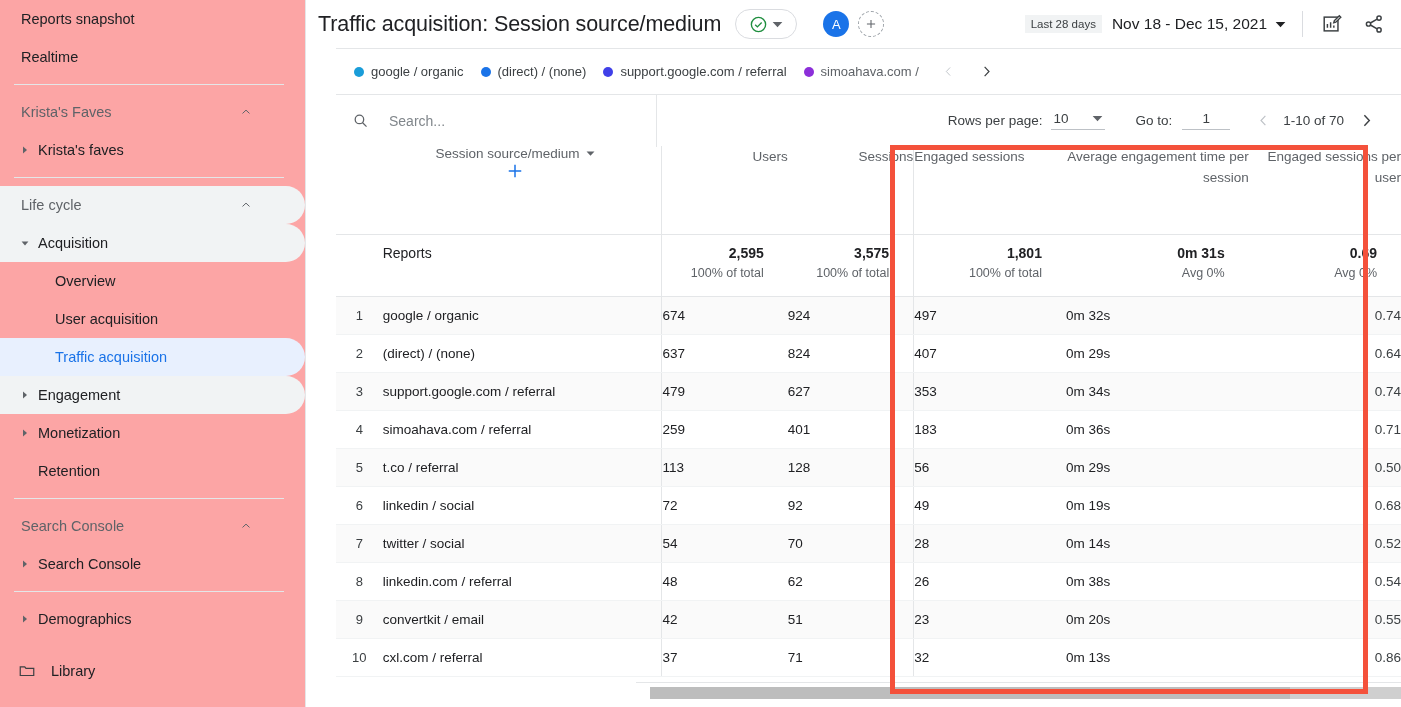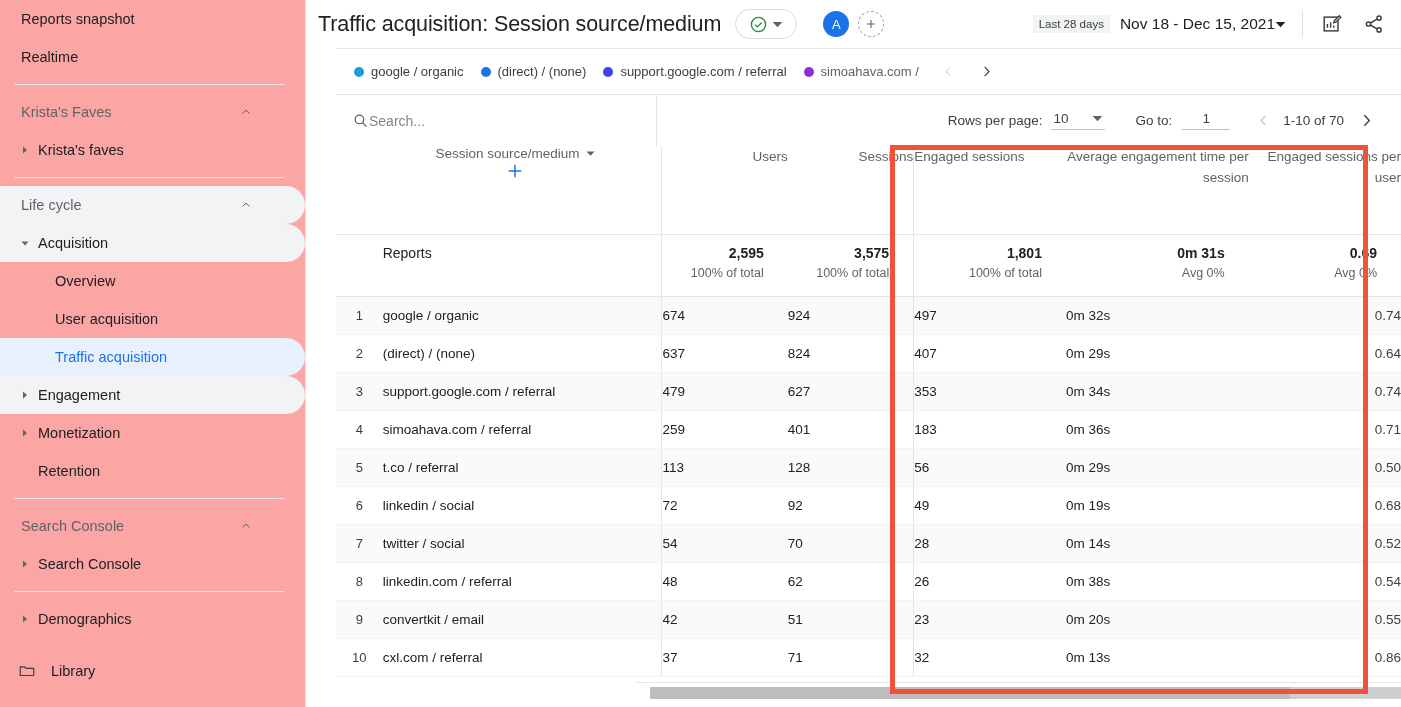--- a/index.html
+++ b/index.html
@@ -99,21 +99,21 @@
   .topbar-right {
     margin-left: auto; display: flex; align-items: center; gap: 0px;
   }
   .badge-days {
     background: #f1f3f4; color: #3c4043;
     font-size: 11.5px; padding: 3px 6px; border-radius: 0;
     white-space: nowrap;
   }
   .date-range {
     margin-left: 10px; font-size: 15.5px; color: #202124; white-space: nowrap;
-    display: flex; align-items: center; cursor: pointer;
+    display: flex; align-items: center; gap: 8px; cursor: pointer;
   }
   .vsep { width: 1px; height: 26px; background: #dadce0; margin: 0 16px; }
   .icon-btn { width: 26px; height:26px; display:flex; align-items:center; justify-content:center; color:#3c4043; cursor:pointer; }
   .icon-btn + .icon-btn { margin-left: 16px; }
 
   
   .legend-strip {
     position: absolute; left: 30px; right: 0; top: 48px;
     height: 46px;
     border-top: 1px solid #e4e6e8;
@@ -130,21 +130,21 @@
   
   .tablewrap { position: absolute; left: 30px; right: 0; top: 94px; bottom: 0; }
 
   .toolbar-row {
     height: 52px;
     border-top: 1px solid #e4e6e8;
     display: flex; align-items: center;
     position: relative;
   }
   .search-cell {
-    width: 321px; height: 52px; display:flex; align-items:center; gap: 0;
+    width: 321px; height: 52px; display:flex; align-items:center; gap: 20px;
     padding-left: 16px;
     border-right: 1px solid #e4e6e8;
   }
   .search-input {
     border: none; outline: none; font-size: 14px; color: #202124;
     font-family: "Liberation Sans", sans-serif; width: 200px; background: transparent;
   }
   .search-input::placeholder { color: #80868b; }
   .pager { margin-left: auto; display:flex; align-items:center; padding-right: 26px; font-size: 13.5px; color: #3c4043; gap: 0; }
   .rpp-label { white-space: nowrap; }

